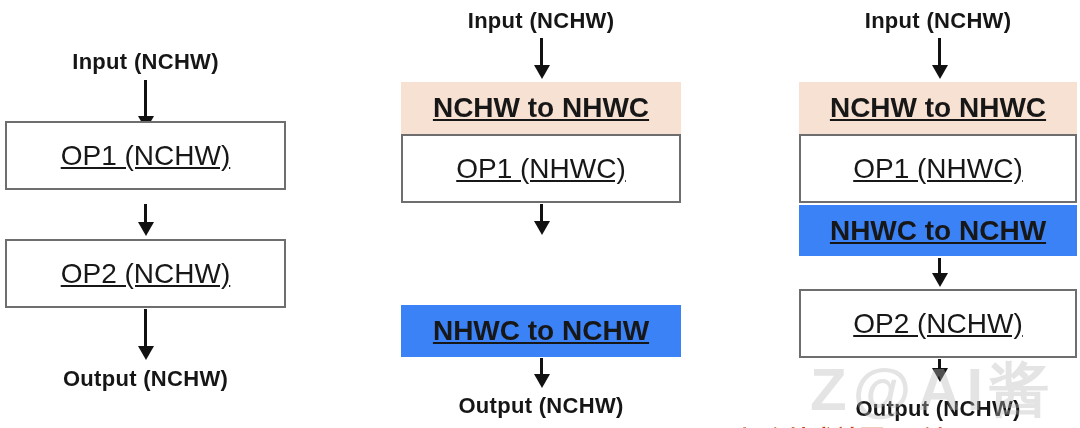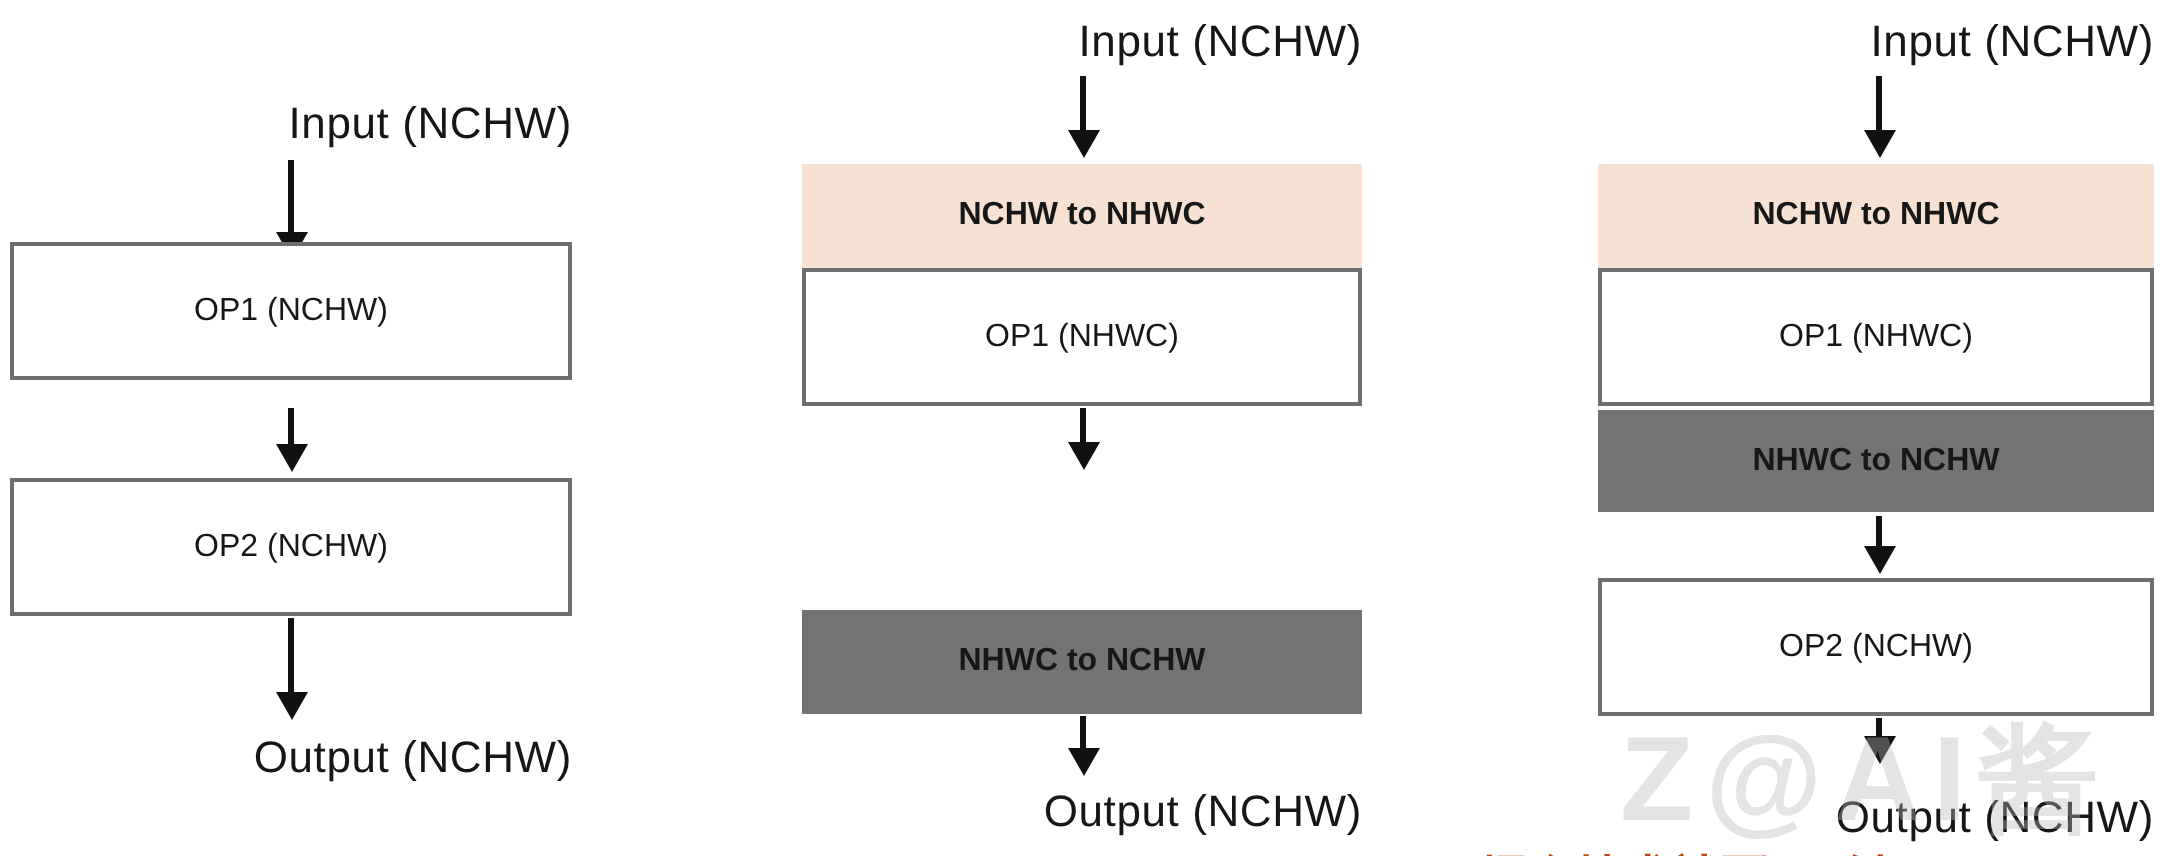--- a/index.html
+++ b/index.html
@@ -7,44 +7,45 @@
     position: relative;
     width: 1080px;
     height: 428px;
     background: #ffffff;
     overflow: hidden;
     font-family: "Liberation Sans", sans-serif;
     color: #171717;
   }
   .flow-label {
     position: absolute;
-    text-align: right;
+    text-align: center;
     font-size: 22px;
-    font-weight: 400;
+    font-weight: 700;
     letter-spacing: 0.3px;
     color: #161616;
     white-space: nowrap;
   }
   .box {
     position: absolute;
     box-sizing: border-box;
     display: flex;
     align-items: center;
     justify-content: center;
-    font-size: 16px;
+    font-size: 28px;
     white-space: nowrap;
+    text-decoration: underline;
   }
   .op {
     background: #ffffff;
     border: 2px solid #6e6e6e;
     font-weight: 500;
   }
   .convert { font-weight: 600; }
   .convert.peach { background: #f7e1d3; }
-  .convert.blue  { background: #737373; }
+  .convert.blue  { background: #3b82f6; }
   .arrow {
     position: absolute;
     width: 3px;
     background: #111111;
   }
   .arrow::after {
     content: "";
     position: absolute;
     left: -6.5px;
     bottom: -13px;

